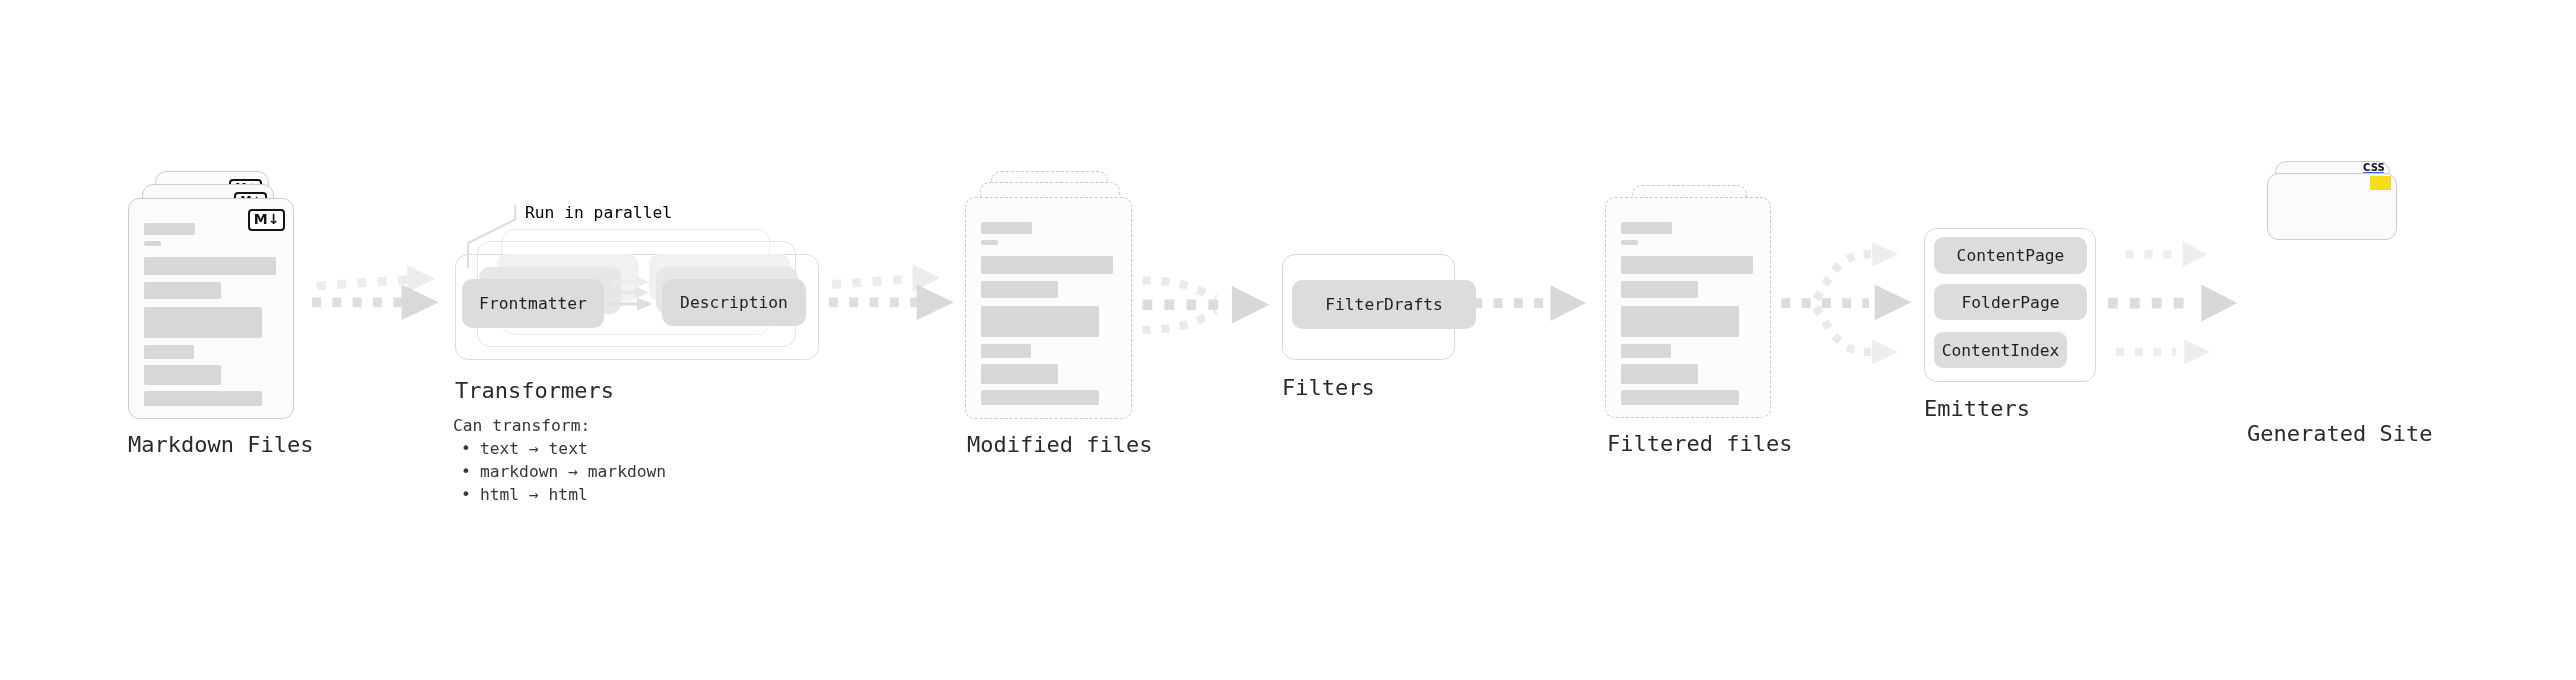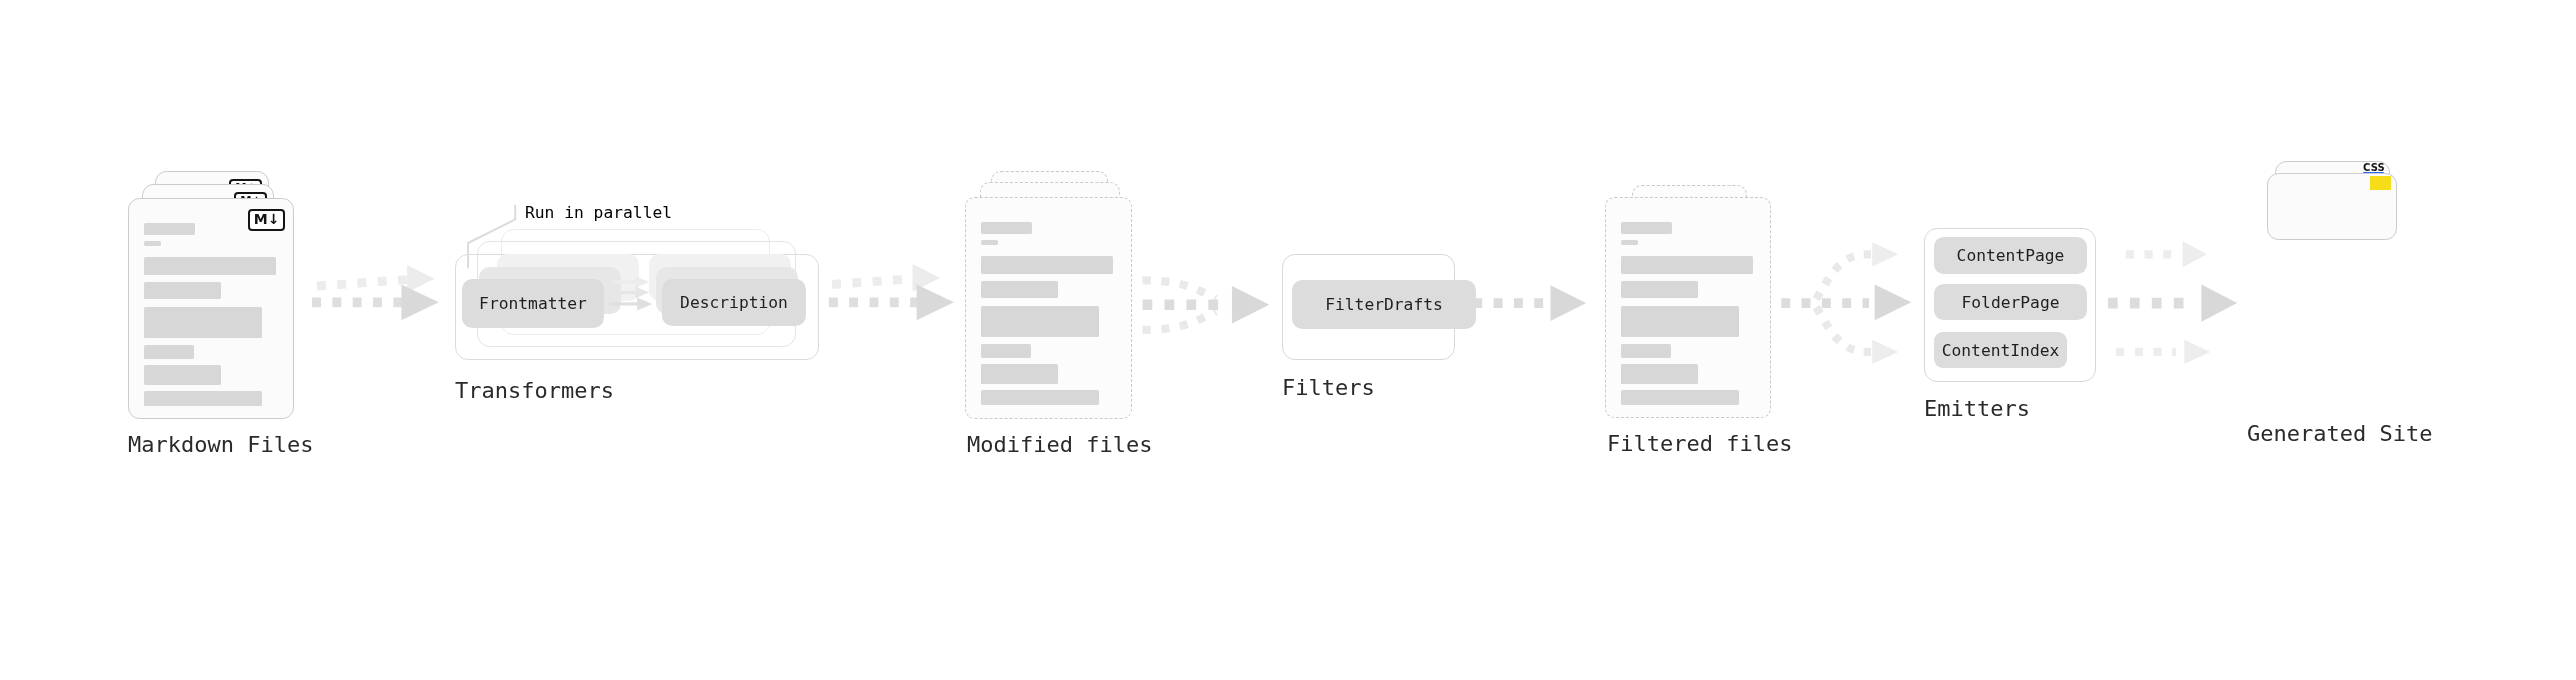--- a/index.html
+++ b/index.html
@@ -137,20 +137,26 @@
   <div class="box" style="left:455px;top:254px;width:364px;height:106px"></div>
 
   <div class="pill ghost2" style="left:497px;top:254px;width:142px;height:47px"></div>
   <div class="pill ghost1" style="left:479px;top:267px;width:142px;height:47px"></div>
   <div class="pill ghost2" style="left:649px;top:254px;width:142px;height:47px"></div>
   <div class="pill ghost1" style="left:656px;top:267px;width:142px;height:47px"></div>
   <div class="pill" style="left:462px;top:279px;width:142px;height:49px">Frontmatter</div>
   <div class="pill" style="left:662px;top:279px;width:144px;height:47px">Description</div>
 
   <div class="title" style="left:455px;top:378px">Transformers</div>
+  <div class="desc tight" style="left:453px;top:414px">
+    <div>Can transform:</div>
+    <div class="bullet"><span class="bm">•</span><span>text → text</span></div>
+    <div class="bullet"><span class="bm">•</span><span>markdown → markdown</span></div>
+    <div class="bullet"><span class="bm">•</span><span>html → html</span></div>
+  </div>
 
   <div class="doc dashed" style="left:991px;top:171px;width:117px;height:50px"></div>
   <div class="doc dashed" style="left:980px;top:182px;width:140px;height:60px"></div>
   <div class="doc dashed" style="left:965px;top:197px;width:167px;height:222px">
     <div class="bars">
       <div class="bar b1"></div>
         <div class="bar b2"></div>
         <div class="bar b3"></div>
         <div class="bar b4"></div>
       <div class="bar b5"></div>

